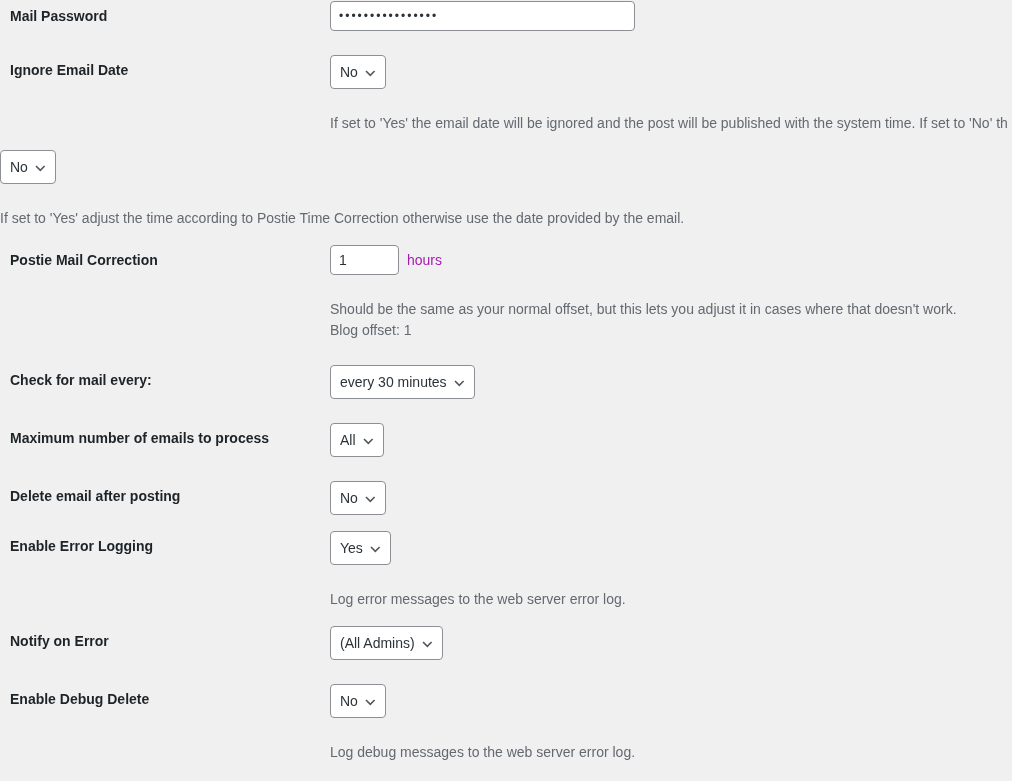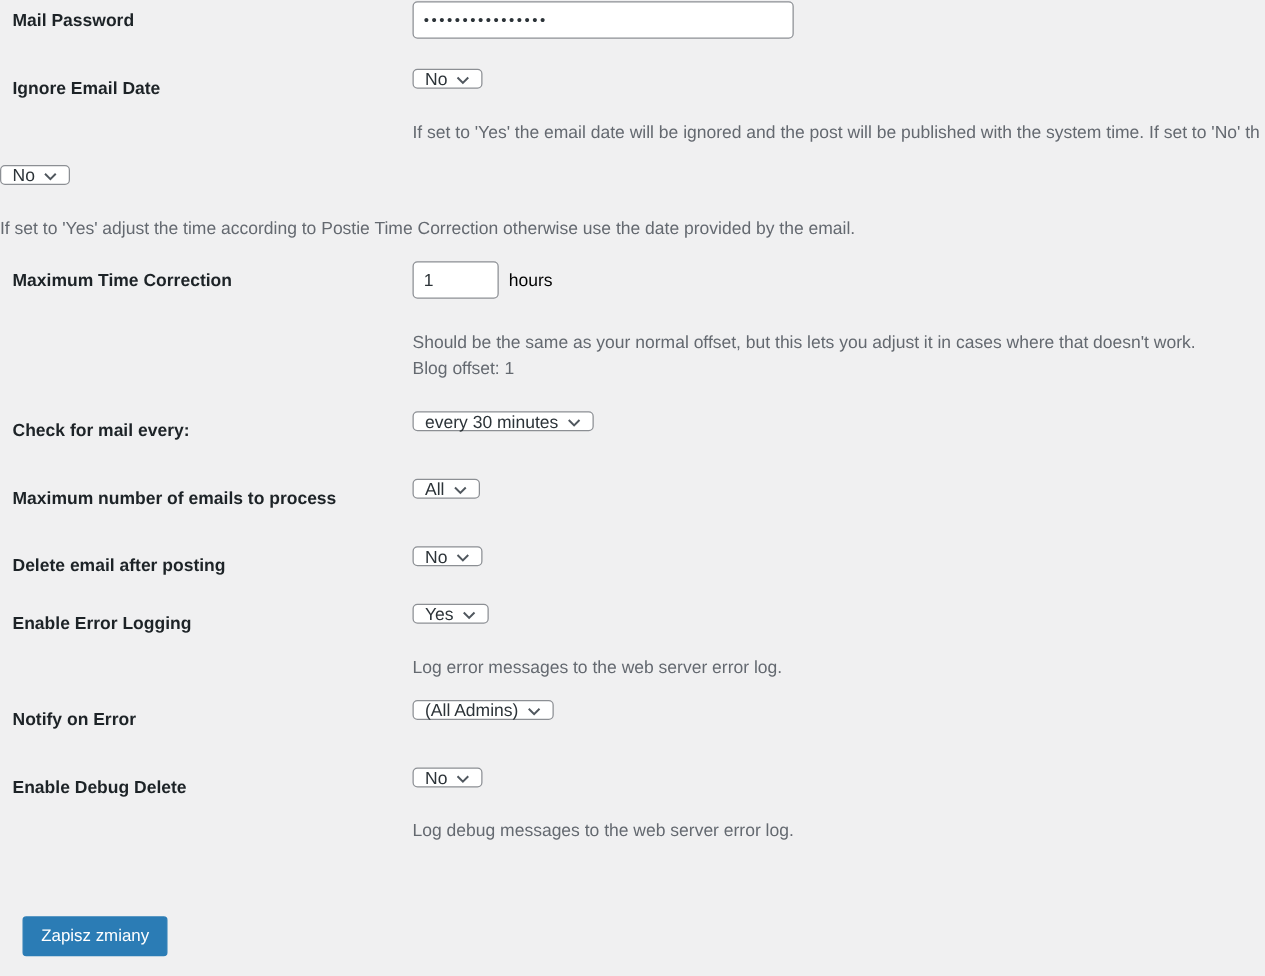--- a/index.html
+++ b/index.html
@@ -32,29 +32,29 @@
     height: 30px; box-sizing: border-box;
     border: 1px solid #8c8f94; border-radius: 4px;
     background: #fff; padding: 0 8px;
     font-family: inherit; font-size: 14px; color: #2c3338;
     outline: none;
   }
   .password-input { width: 305px; font-size: 12px; letter-spacing: 2px; }
   .small-input { width: 69px; }
   .select {
     display: inline-flex; align-items: center;
-    height: 16px; box-sizing: border-box;
+    height: 34px; box-sizing: border-box;
     border: 1px solid #8c8f94; border-radius: 4px;
     background: #fff; padding: 0 9px;
     color: #2c3338; cursor: pointer;
     user-select: none;
   }
   .select .chevron { margin-left: 7px; display: inline-flex; margin-top: 2px; }
   .inline { display: flex; align-items: center; gap: 8px; }
-  .suffix { color: #000000; }
+  .suffix { color: #a21caf; }
   .help {
     margin: 24px 0 0;
     color: #646970;
     line-height: 21px;
     white-space: nowrap;
   }
   .help + .help { margin-top: 0; }
   .submit-btn {
     display: inline-block;
     margin: 42px 0 0 18px;
@@ -105,21 +105,21 @@
               <path d="M1 1l4.3 4.3L9.6 1" fill="none" stroke="#50575e" stroke-width="1.6"></path>
             </svg>
         </span>
       </div>
       <p class="help">If set to 'Yes' adjust the time according to Postie Time Correction otherwise use the date provided by the email.</p>
     </div>
   </div>
 
   
   <div class="form-row">
-    <div class="form-label">Maximum Time Correction</div>
+    <div class="form-label">Postie Mail Correction</div>
     <div class="form-field">
       <div class="inline">
         <input type="text" class="text-input small-input" value="1" style="">
         <span class="suffix">hours</span>
       </div>
       <p class="help">Should be the same as your normal offset, but this lets you adjust it in cases where that doesn't work.</p>
       <p class="help">Blog offset: 1</p>
     </div>
   </div>
 

